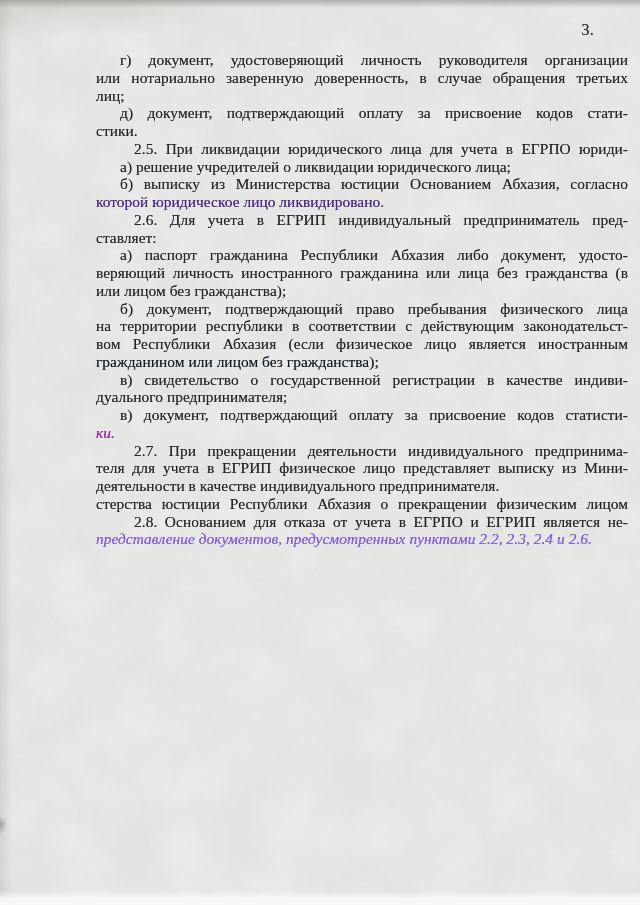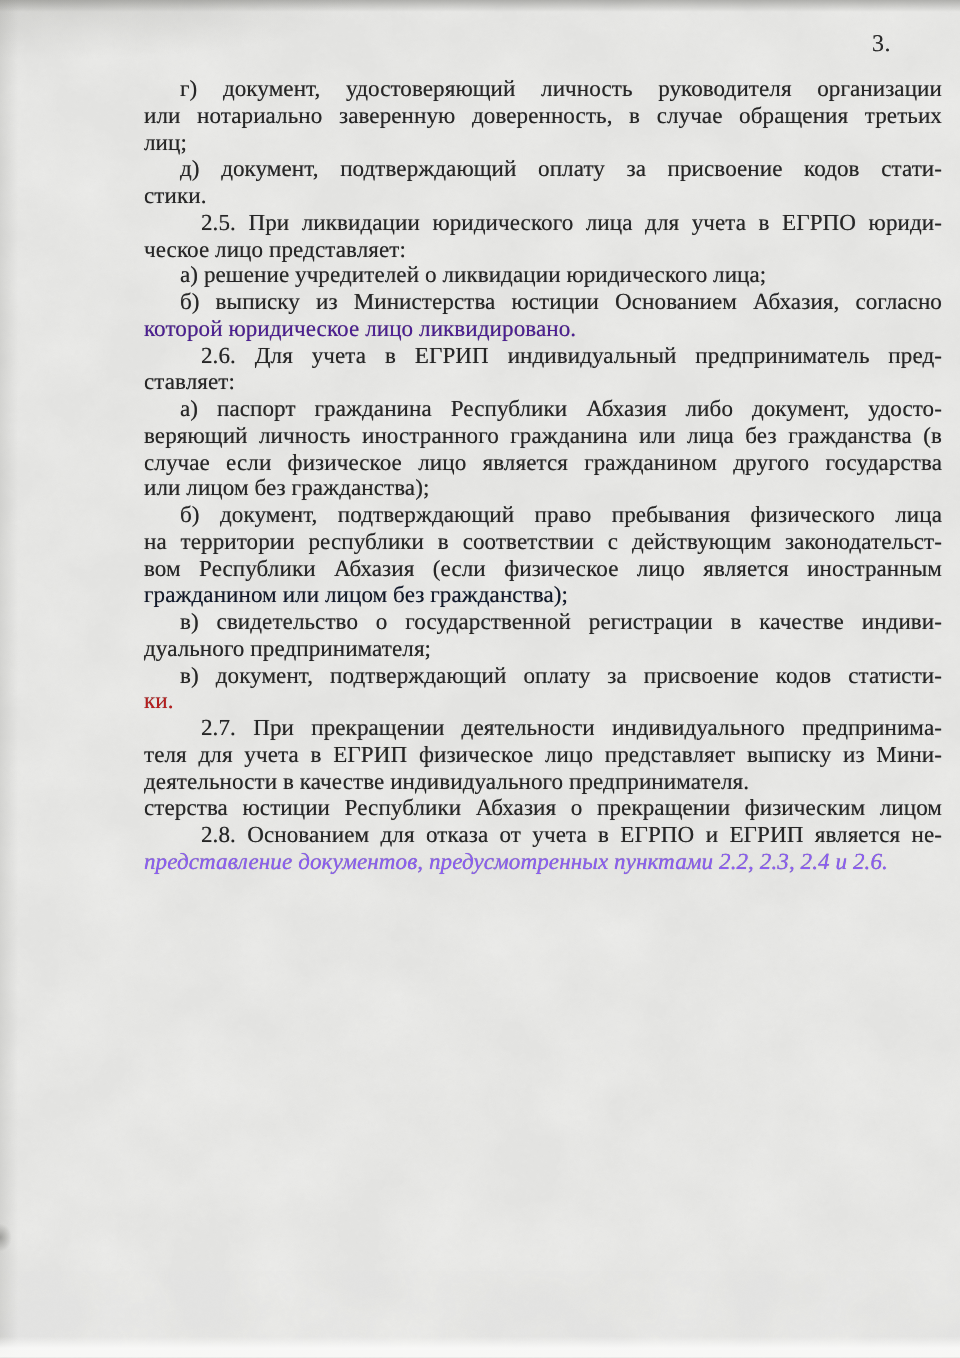--- a/index.html
+++ b/index.html
@@ -107,38 +107,36 @@
 
   <div class="page-number">3.</div>
 
   <div class="text-block">
       <div class="line indent-item" style="color: rgb(38, 38, 38);">г) документ, удостоверяющий личность руководителя организации</div>
       <div class="line indent-none" style="color: rgb(38, 38, 38);">или нотариально заверенную доверенность, в случае обращения третьих</div>
       <div class="line indent-none end" style="color: rgb(38, 38, 38);">лиц;</div>
       <div class="line indent-item" style="color: rgb(38, 38, 38);">д) документ, подтверждающий оплату за присвоение кодов стати-</div>
       <div class="line indent-none end" style="color: rgb(38, 38, 38);">стики.</div>
       <div class="line indent-num" style="color: rgb(38, 38, 38);">2.5. При ликвидации юридического лица для учета в ЕГРПО юриди-</div>
-      <div class="line indent-none end" style="color: rgb(38, 38, 38);">ческое лицо представляет:</div>
       <div class="line indent-item end" style="color: rgb(38, 38, 38);">а) решение учредителей о ликвидации юридического лица;</div>
       <div class="line indent-item" style="color: rgb(38, 38, 38);">б) выписку из Министерства юстиции Основанием Абхазия, согласно</div>
       <div class="line indent-none end" style="color: #4c1d95;">которой юридическое лицо ликвидировано.</div>
       <div class="line indent-num" style="color: rgb(38, 38, 38);">2.6. Для учета в ЕГРИП индивидуальный предприниматель пред-</div>
       <div class="line indent-none end" style="color: rgb(38, 38, 38);">ставляет:</div>
       <div class="line indent-item" style="color: rgb(38, 38, 38);">а) паспорт гражданина Республики Абхазия либо документ, удосто-</div>
       <div class="line indent-none" style="color: rgb(38, 38, 38);">веряющий личность иностранного гражданина или лица без гражданства (в</div>
-      <div class="line indent-none" style="color: rgb(38, 38, 38);">случае если физическое лицо является гражданином другого государства</div>
       <div class="line indent-none end" style="color: rgb(38, 38, 38);">или лицом без гражданства);</div>
       <div class="line indent-item" style="color: rgb(38, 38, 38);">б) документ, подтверждающий право пребывания физического лица</div>
       <div class="line indent-none" style="color: rgb(38, 38, 38);">на территории республики в соответствии с действующим законодательст-</div>
       <div class="line indent-none" style="color: rgb(38, 38, 38);">вом Республики Абхазия (если физическое лицо является иностранным</div>
       <div class="line indent-none end" style="color: #0f172a;">гражданином или лицом без гражданства);</div>
       <div class="line indent-item" style="color: rgb(38, 38, 38);">в) свидетельство о государственной регистрации в качестве индиви-</div>
       <div class="line indent-none end" style="color: rgb(38, 38, 38);">дуального предпринимателя;</div>
       <div class="line indent-item" style="color: rgb(38, 38, 38);">в) документ, подтверждающий оплату за присвоение кодов статисти-</div>
-      <div class="line indent-none end" style="color: #b91c1c;">ки.</div>
+      <div class="line indent-none end" style="color: #a21caf; font-style: italic;">ки.</div>
       <div class="line indent-num" style="color: rgb(38, 38, 38);">2.7. При прекращении деятельности индивидуального предпринима-</div>
       <div class="line indent-none" style="color: rgb(38, 38, 38);">теля для учета в ЕГРИП физическое лицо представляет выписку из Мини-</div>
       <div class="line indent-none end" style="color: rgb(38, 38, 38);">деятельности в качестве индивидуального предпринимателя.</div>
       <div class="line indent-none" style="color: rgb(38, 38, 38);">стерства юстиции Республики Абхазия о прекращении физическим лицом</div>
       <div class="line indent-num" style="color: rgb(38, 38, 38);">2.8. Основанием для отказа от учета в ЕГРПО и ЕГРИП является не-</div>
       <div class="line indent-none end" style="color: #8b5cf6; font-style: italic;">представление документов, предусмотренных пунктами 2.2, 2.3, 2.4 и 2.6.</div>
     </div>
 
 </div>
 

